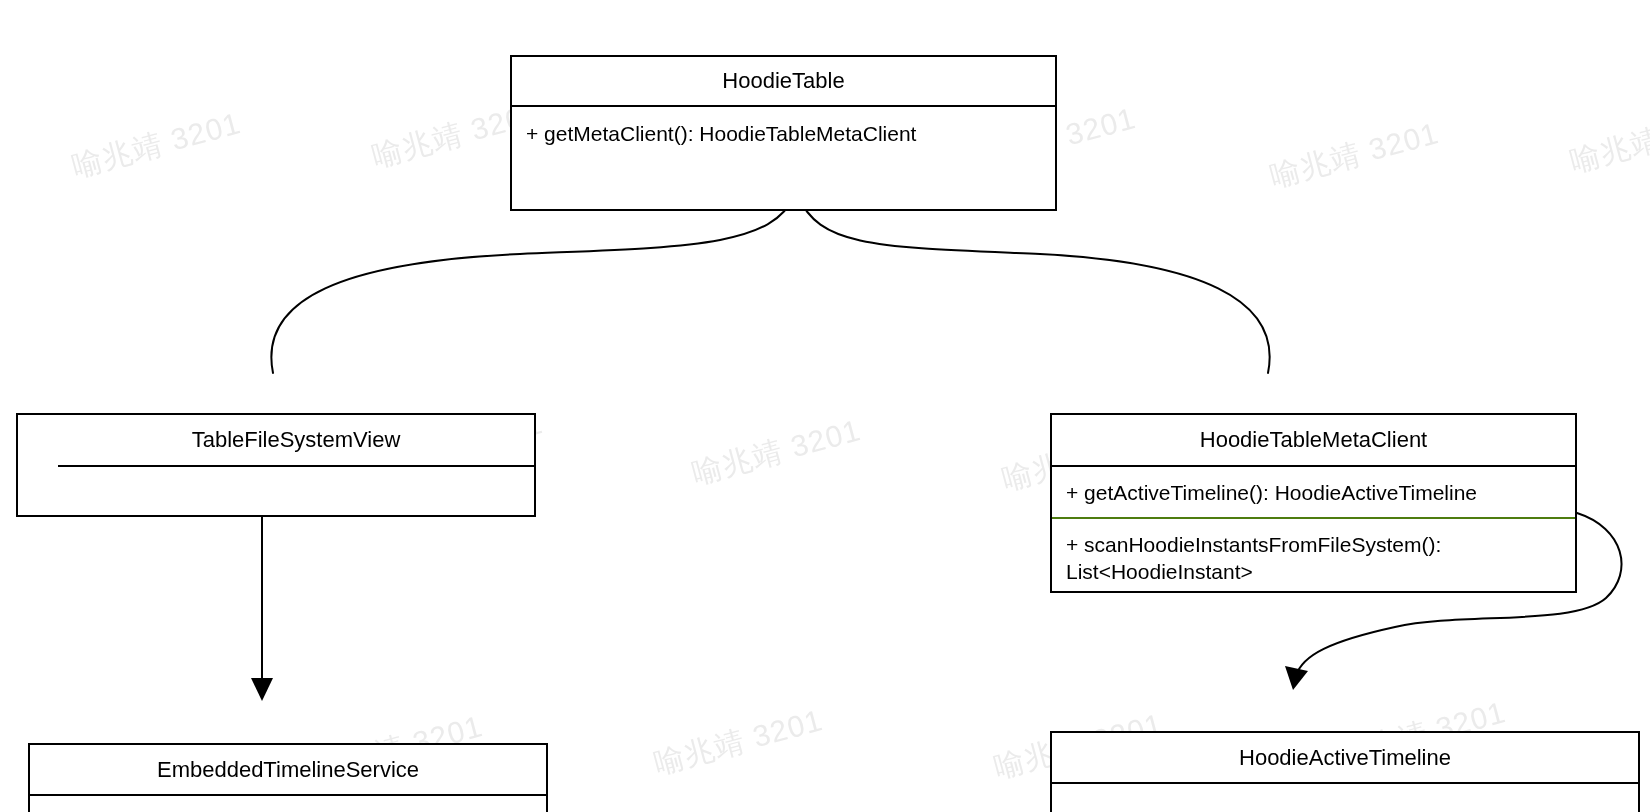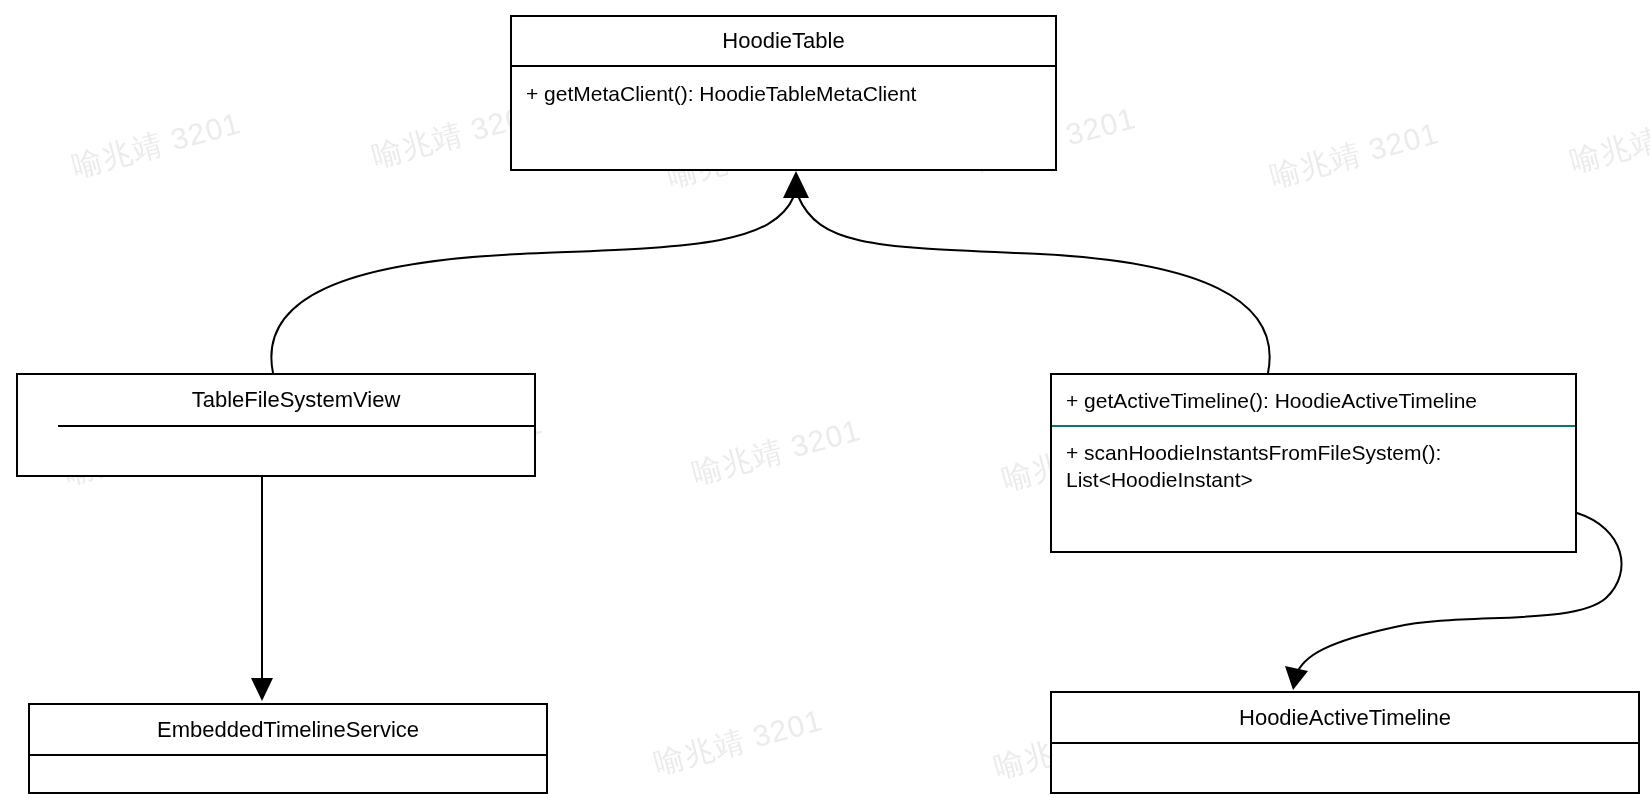--- a/index.html
+++ b/index.html
@@ -31,20 +31,21 @@
     width: 1650px;
     height: 812px;
     z-index: 1;
   }
   .uml-class {
     position: absolute;
     background: #ffffff;
     border: 2px solid #000000;
     box-sizing: border-box;
     z-index: 2;
+    margin-top: 40px;
   }
   .uml-title {
     display: flex;
     align-items: center;
     justify-content: center;
     border-bottom: 2px solid #000000;
     box-sizing: border-box;
     font-size: 22px;
     color: #000000;
     text-align: center;
@@ -61,21 +62,21 @@
     line-height: 27px;
     padding: 0 14px;
     text-align: left;
   }
   .uml-row {
     display: flex;
     align-items: center;
     box-sizing: border-box;
   }
   .uml-row.divided {
-    border-bottom: 2px solid #0f766e;
+    border-bottom: 2px solid #4d7c0f;
   }
   
   #cls-hoodie-table        { left: 510px;  top: 15px;  width: 547px; height: 156px; }
   #cls-hoodie-table .uml-title { height: 50px; }
   #cls-hoodie-table .uml-body  { height: 102px; padding: 13px 0; }
 
   #cls-table-fs-view       { left: 16px;   top: 373px; width: 520px; height: 104px; padding-left: 40px; }
   #cls-table-fs-view .uml-title { height: 52px; }
 
   #cls-meta-client         { left: 1050px; top: 373px; width: 527px; height: 180px; }
@@ -136,20 +137,23 @@
   </div>
 
   <div class="uml-class" id="cls-table-fs-view">
     <div class="uml-title">
       <span>TableFileSystemView</span>
     </div>
     <div class="uml-body"></div>
   </div>
 
   <div class="uml-class" id="cls-meta-client">
+    <div class="uml-title">
+      <span>HoodieTableMetaClient</span>
+    </div>
     <div class="uml-row row-1 divided">
       <div class="uml-member">+ getActiveTimeline(): HoodieActiveTimeline</div>
     </div>
     <div class="uml-row row-2">
       <div class="uml-member">+ scanHoodieInstantsFromFileSystem(): List&lt;HoodieInstant&gt;</div>
     </div>
   </div>
 
   <div class="uml-class" id="cls-embedded-timeline">
     <div class="uml-title">

